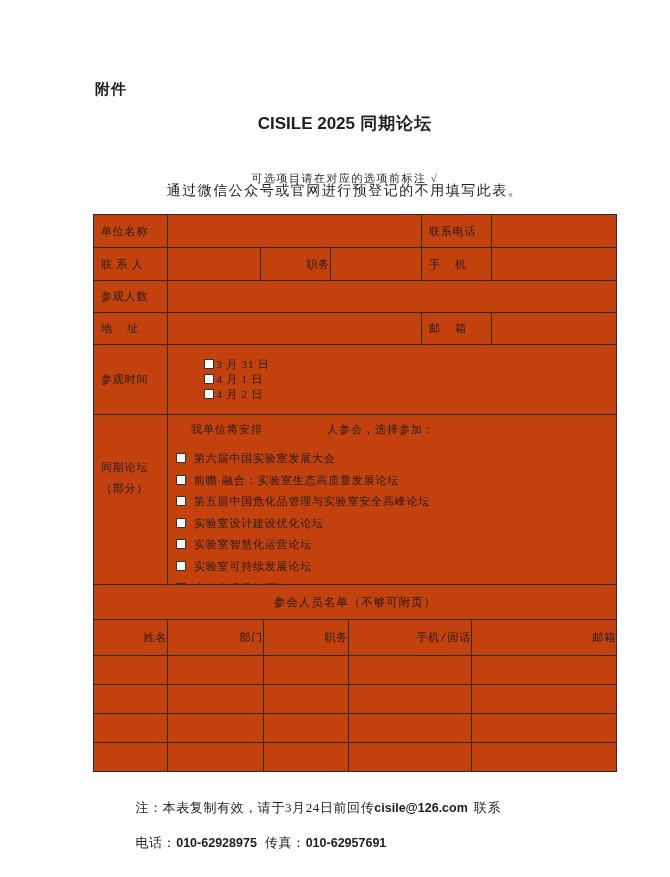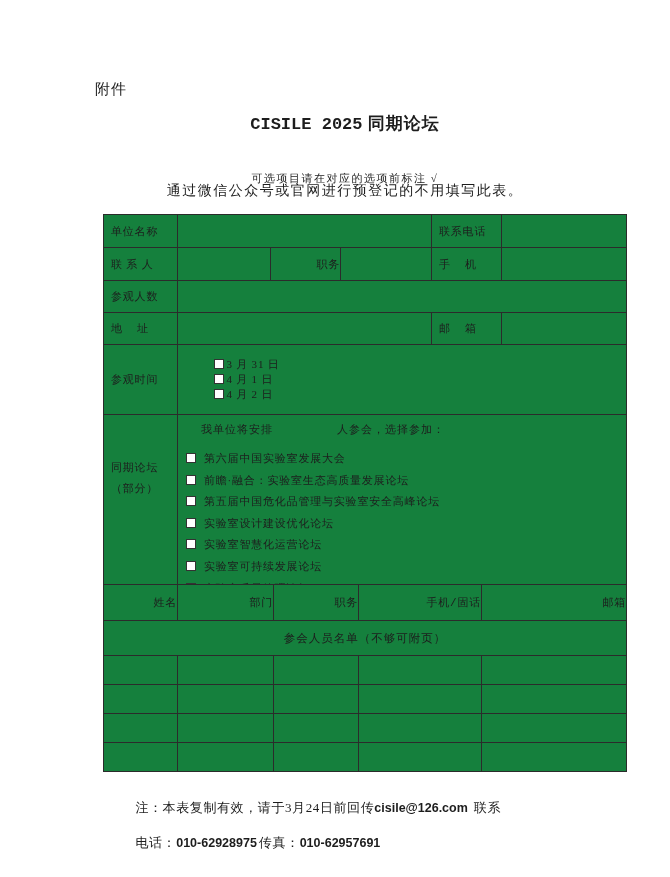--- a/index.html
+++ b/index.html
@@ -3,29 +3,29 @@
 <meta charset="utf-8">
 <style>
   html,body { margin:0; padding:0; background:#ffffff; }
   .page {
     position:relative; width:670px; height:877px; background:#ffffff;
     font-family:"Liberation Serif","DejaVu Serif",serif; color:#1d1d1d;
     overflow:hidden;
   }
   .attachment {
     position:absolute; left:95px; top:80px;
-    font-size:15px; font-weight:normal; letter-spacing:1px;
+    font-size:15px; font-weight:bold; letter-spacing:1px;
   }
   .hdr { position:absolute; left:20px; width:650px; text-align:center; }
   .title { top:112px; font-size:17px; font-weight:bold; letter-spacing:1px; }
-  .title .latin { font-family:Liberation Mono, monospace; letter-spacing:0; }
+  .title .latin { font-family:Liberation Sans, sans-serif; letter-spacing:0; }
   .sub1 { top:153px; font-size:11px; letter-spacing:1.5px;margin-top:18px; }
   .sub2 { top:182px; font-size:14px; letter-spacing:1.5px; }
 
-  table { border-collapse:collapse; table-layout:fixed; position:absolute; left:103px; width:523px; background:#15803d;padding-left:44px; }
+  table { border-collapse:collapse; table-layout:fixed; position:absolute; left:93px; width:523px; background:#c2410c;padding-left:44px; }
   td { border:1px solid #2b2b2b; font-size:11px; padding:0; vertical-align:middle; overflow:hidden; letter-spacing:0.8px; }
   .lbl { padding-left:7px; white-space:pre; }
   .ctr { text-align:right;font-family:Liberation Mono, monospace; }
   .main-table { top:214px; }
   .att-table  { top:584px; }
 
   .cb {
     display:inline-block; width:8px; height:8px; border:1px solid #333;
     vertical-align:-1px; background:#fff;
   }
@@ -39,21 +39,21 @@
   .blank-gap { display:inline-block; width:64px; }
   .forum-item { line-height:21.6px; white-space:nowrap; }
   .forum-item .cb { margin-right:8px; }
 
   .att-title { text-align:center; font-size:11.5px; letter-spacing:1px; }
 
   .footer { position:absolute; left:120px; font-size:13px; letter-spacing:0.6px; white-space:pre; }
   .f1 { top:783px; }
   .f2 { top:818px; }
   .sans { font-family:"Liberation Sans","DejaVu Sans",sans-serif; font-weight:bold; font-size:12.5px; letter-spacing:0; }
-  .fax-label { margin-left:2px; }
+  .fax-label { margin-left:8px; }
   .contact-suffix { margin-left:6px; }
 </style>
 </head>
 <body>
 
 <div class="page">
 
   <div class="attachment">附件</div>
 
   <div class="hdr title">
@@ -131,29 +131,29 @@
 
   <table class="att-table">
     <colgroup>
       <col style="width:74px">
         <col style="width:96px">
         <col style="width:85px">
       <col style="width:123px">
         <col style="width:145px">
     </colgroup>
     <tbody>
-        <tr style="height:36px">
+        <tr style="height:35px">
+      <td colspan="5" class="att-title">参会人员名单（不够可附页）</td>
+    </tr>
+    <tr style="height:36px">
       <td class="ctr">姓名</td>
       <td class="ctr">部门</td>
       <td class="ctr">职务</td>
       <td class="ctr">手机/固话</td>
       <td class="ctr">邮箱</td>
-    </tr>
-    <tr style="height:35px">
-      <td colspan="5" class="att-title">参会人员名单（不够可附页）</td>
     </tr>
     <tr style="height:29px">
       <td></td>
           <td></td>
           <td></td>
           <td></td>
           <td></td>
     </tr>
     <tr style="height:29px">
       <td></td>

